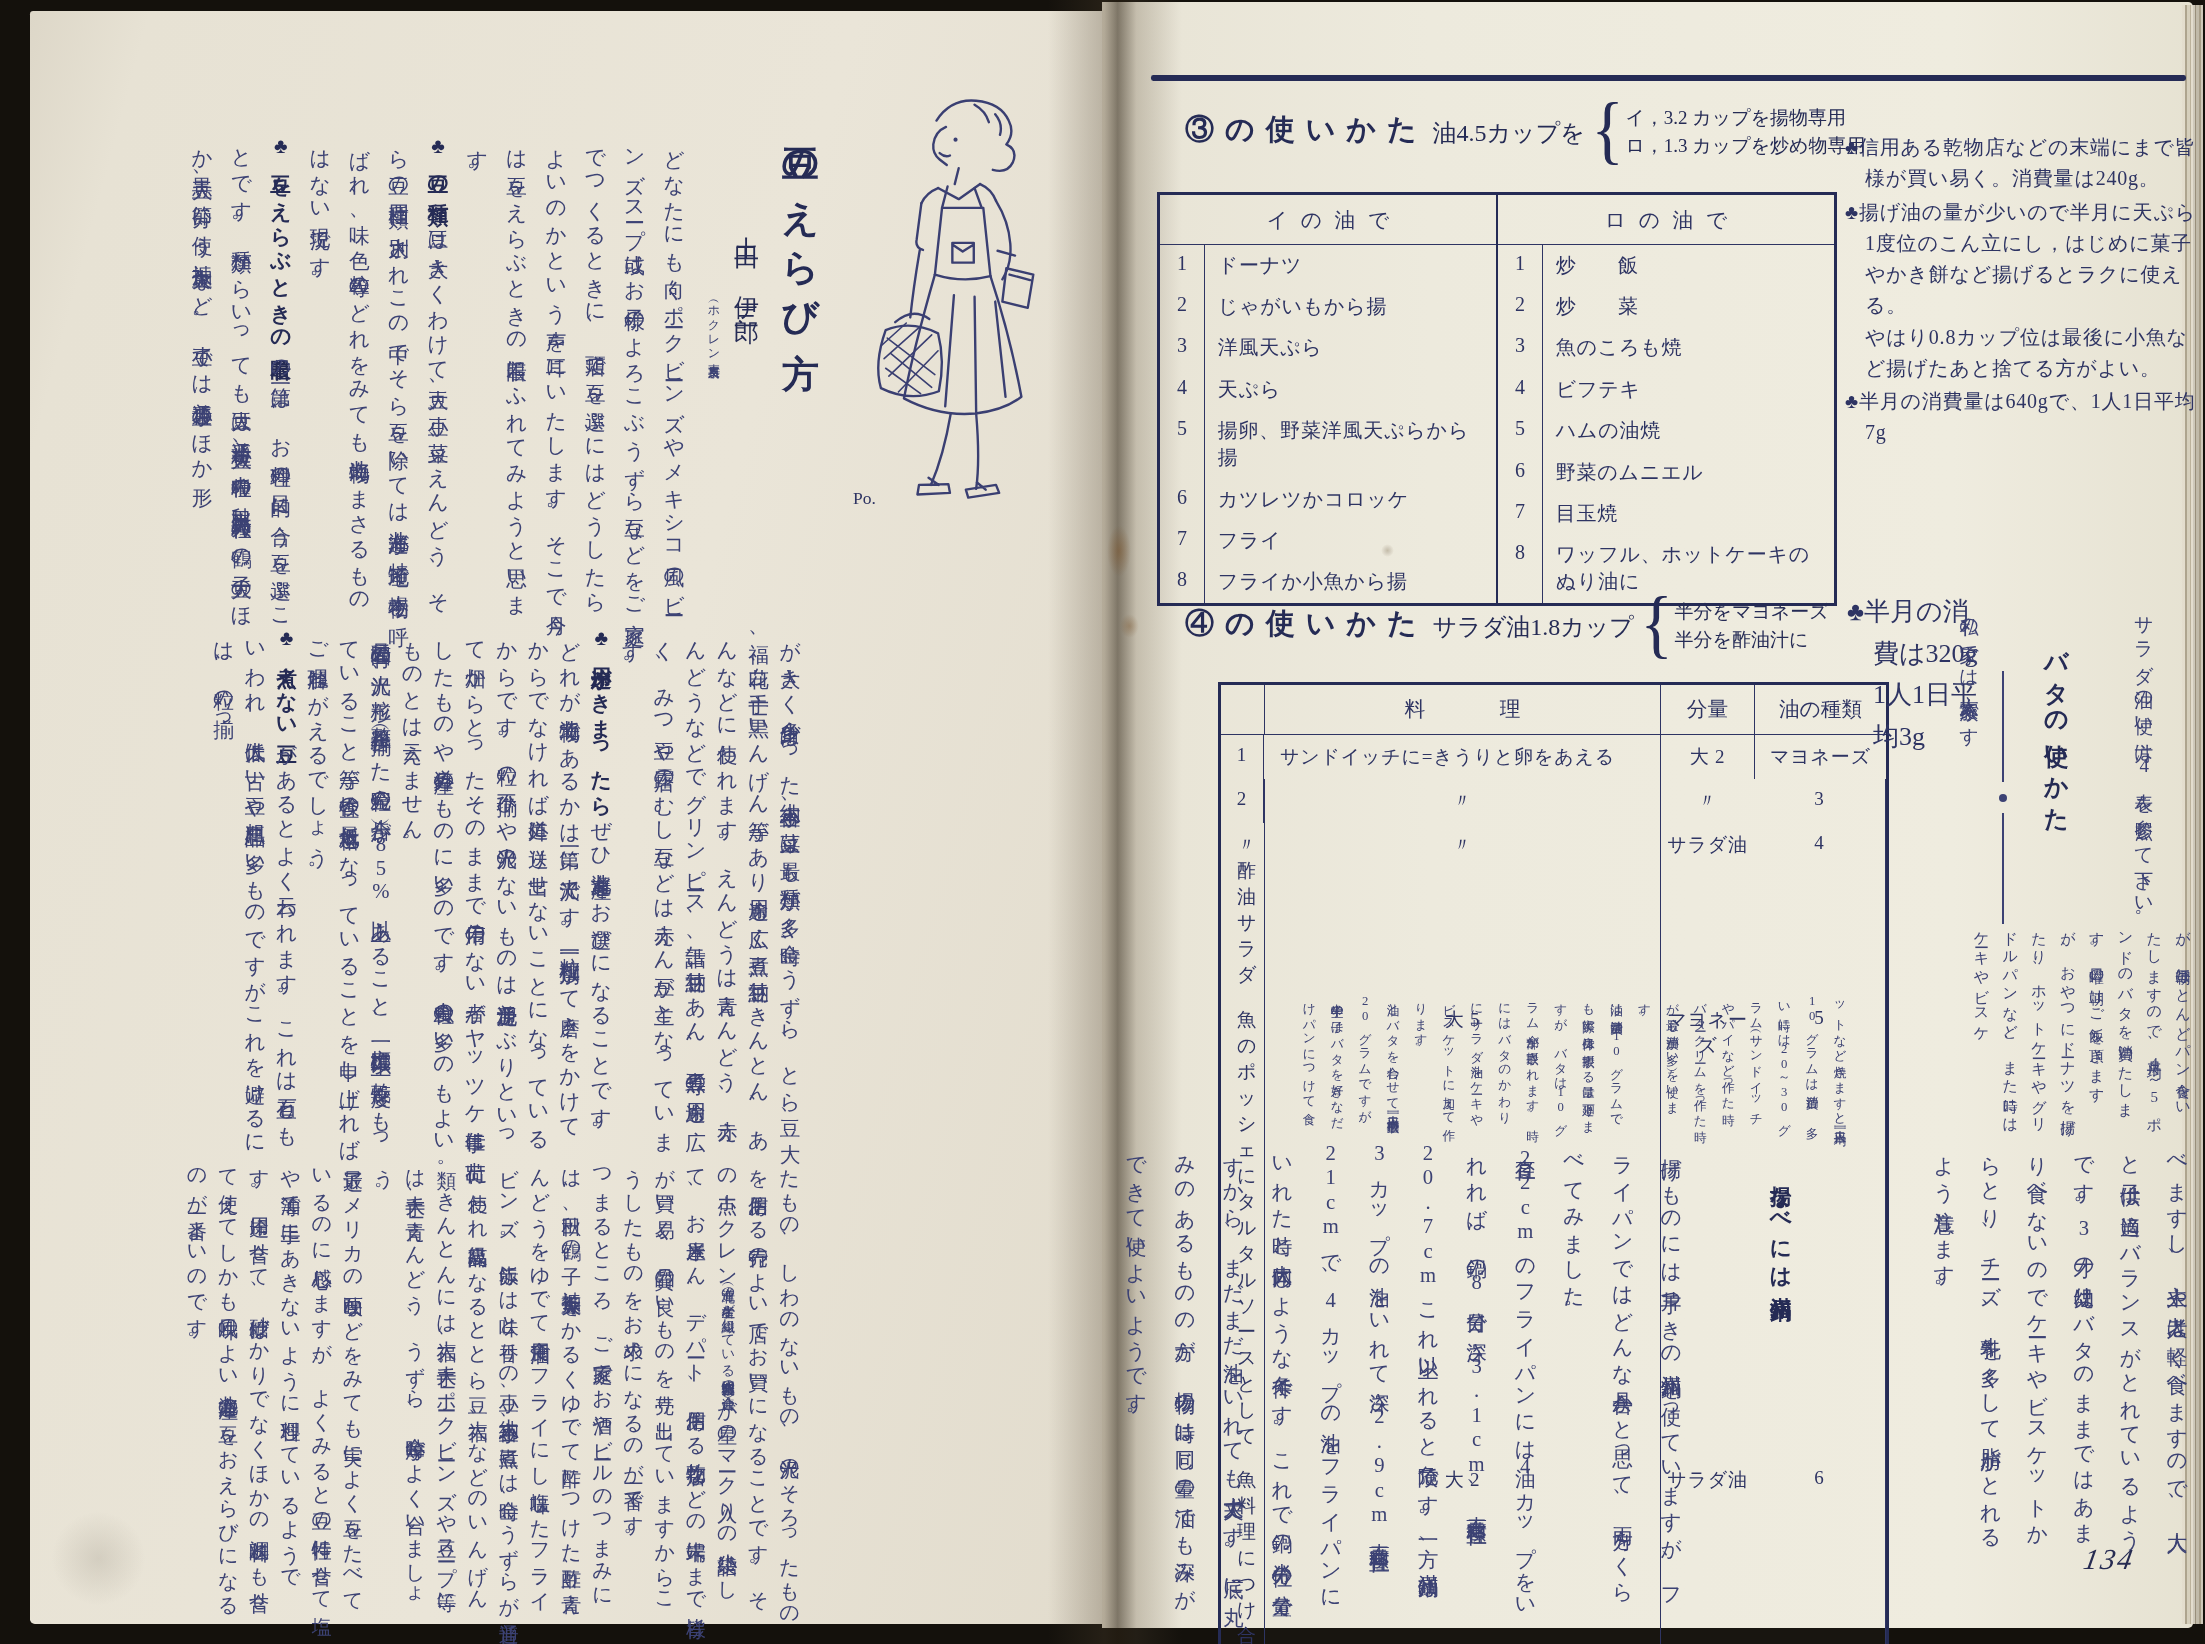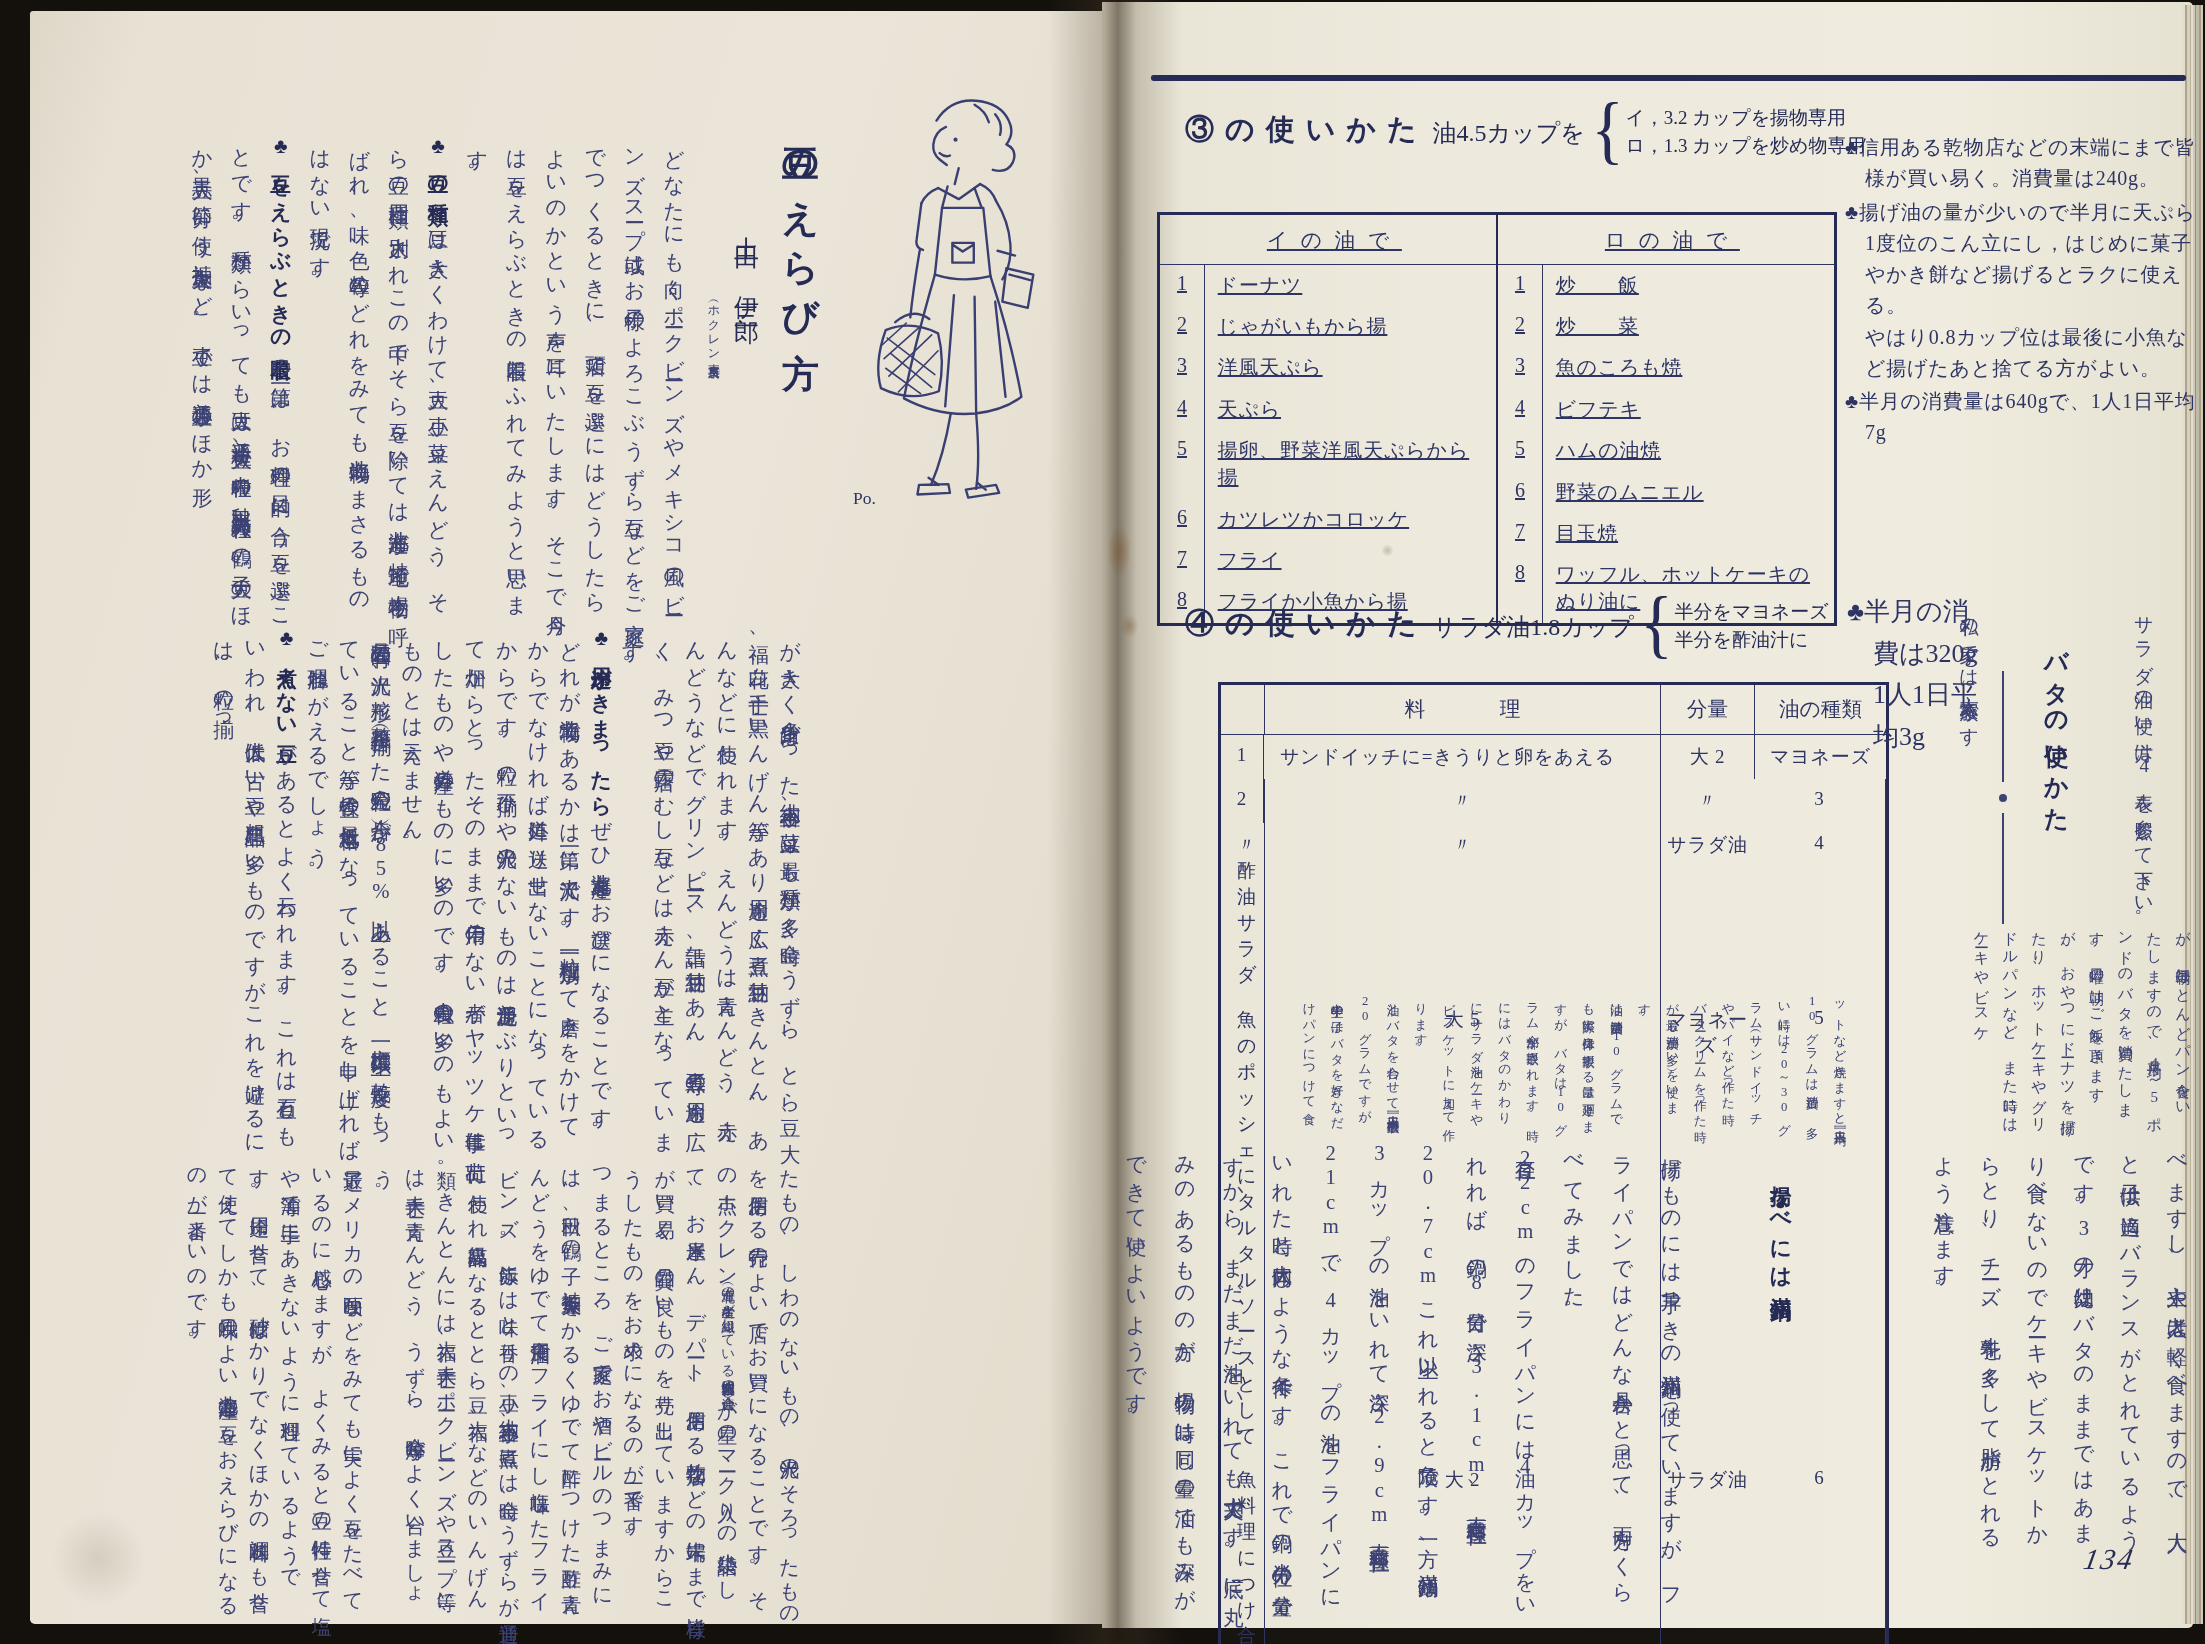--- a/index.html
+++ b/index.html
@@ -46,21 +46,21 @@
   .rule{position:absolute;left:1151px;top:75px;width:1035px;height:5.6px;background:var(--ink-dk);border-radius:2.4px;}
   .sec-row{position:absolute;display:flex;align-items:center;color:var(--ink-dk);}
   #sec3{left:1185px;top:99px;}
   #sec4{left:1185px;top:593px;}
   .sec-num{font-size:29px;font-weight:600;letter-spacing:11px;white-space:nowrap;}
   .sec-lead{font-size:24px;padding:6.4px 0 0 4.8px;white-space:nowrap;}
   .brace{font-size:68px;font-weight:300;line-height:.9;transform:scaleY(1.12);margin:0 1.6px 0 6.4px;color:var(--ink-dk);}
   .opts{font-size:19px;line-height:1.5;padding-top:4.8px;white-space:nowrap;}
 
   .tbl{position:absolute;border:3.2px solid var(--ink-dk);color:var(--ink);background:rgba(255,255,255,0.02);}
-  #table1{left:1157px;top:212px;width:674px;display:flex;text-decoration:underline;}
+  #table1{left:1157px;top:192px;width:674px;display:flex;}
   .t1half{flex:1;display:grid;grid-template-columns:45px 1fr;align-content:start;}
   .t1half + .t1half{border-left:2px solid var(--ink-dk);}
   .t1head{grid-column:1 / 3;text-align:center;font-size:20.7px;letter-spacing:12.7px;
           padding:11px 0 9.5px 12.7px;border-bottom:1.6px solid var(--ink);}
   .cnum{border-right:1.6px solid var(--ink);text-align:center;font-size:20px;padding:7.2px 0;}
   .citem{font-size:20px;padding:7.2px 3.2px 7.2px 12.7px;letter-spacing:0.8px;}
   #table2{left:1218px;top:682px;width:665px;display:grid;grid-template-columns:43px 396px 94px 1fr;align-content:start;}
   .t2h{font-size:20.7px;text-align:center;padding:10.3px 0;border-bottom:1.6px solid var(--ink);}
   .t2h.dish{letter-spacing:27px;text-indent:27px;}
   .t2c{font-size:19px;padding:9.5px 0 8.7px 16px;letter-spacing:0.8px;}

